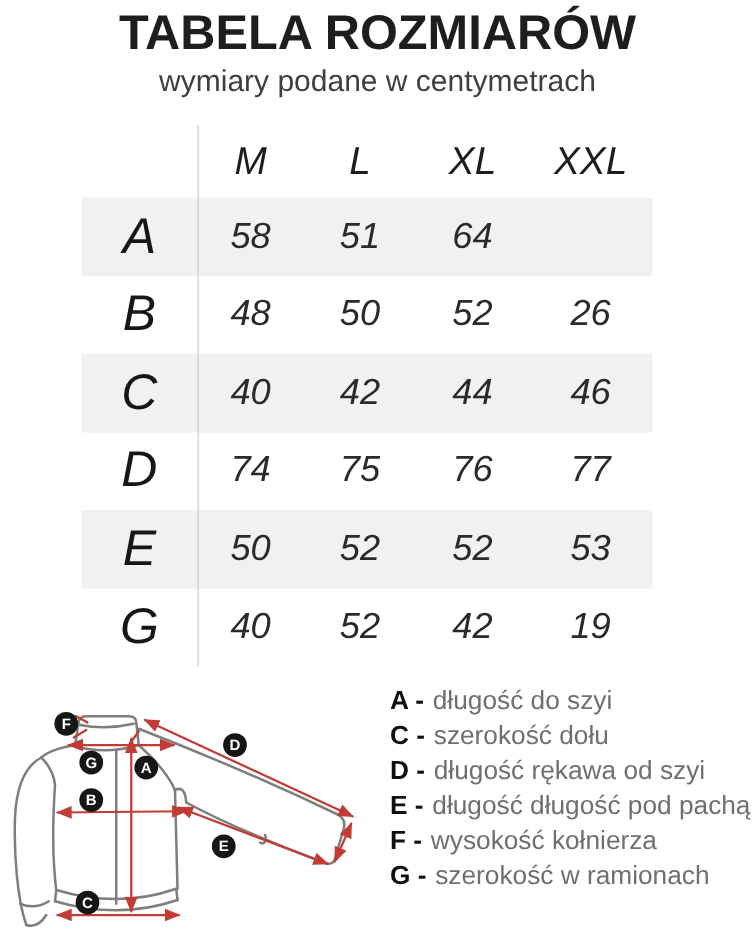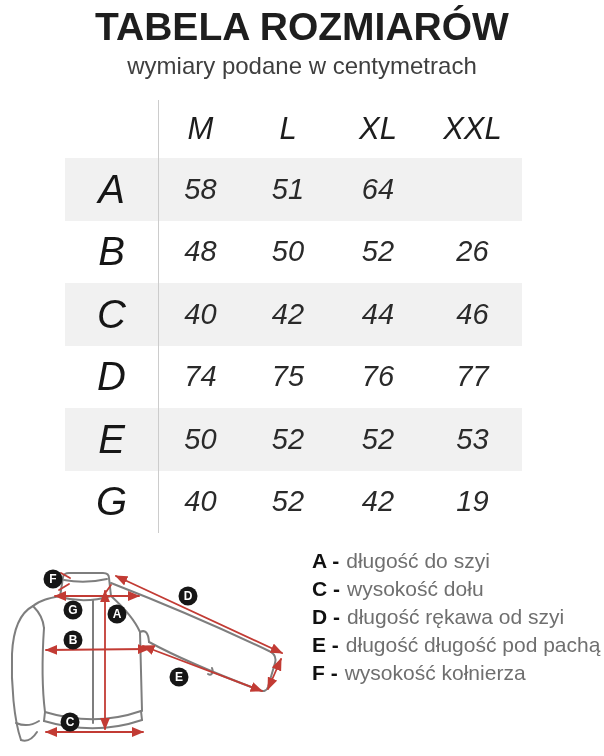--- a/index.html
+++ b/index.html
@@ -177,26 +177,29 @@
       <circle class="badge" cx="179" cy="107" r="9.5"></circle>
       <text class="badge-letter" x="179" y="107" dominant-baseline="central">E</text>
     </g>
   </svg>
 
   <div class="legend">
     <div class="litem">
       <span class="lk">A -</span><span class="lt">długość do szyi</span>
     </div>
     <div class="litem">
-      <span class="lk">C -</span><span class="lt">wysokość dołu</span>
+      <span class="lk">C -</span><span class="lt">szerokość dołu</span>
     </div>
     <div class="litem">
       <span class="lk">D -</span><span class="lt">długość rękawa od szyi</span>
     </div>
     <div class="litem">
       <span class="lk">E -</span><span class="lt">długość długość pod pachą</span>
     </div>
     <div class="litem">
       <span class="lk">F -</span><span class="lt">wysokość kołnierza</span>
     </div>
+    <div class="litem">
+      <span class="lk">G -</span><span class="lt">szerokość w ramionach</span>
+    </div>
   </div>
 
 </div>
 
 </body></html>

